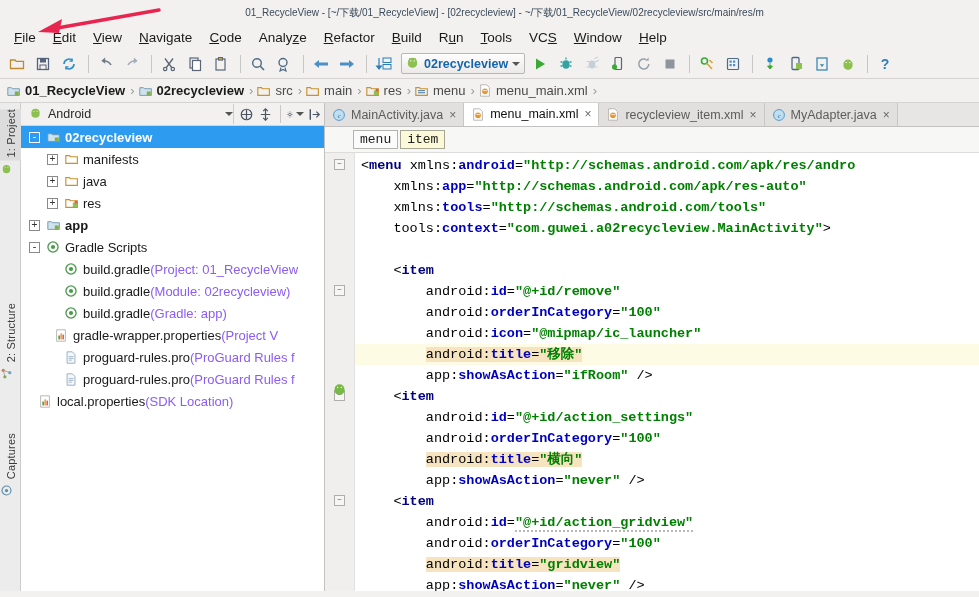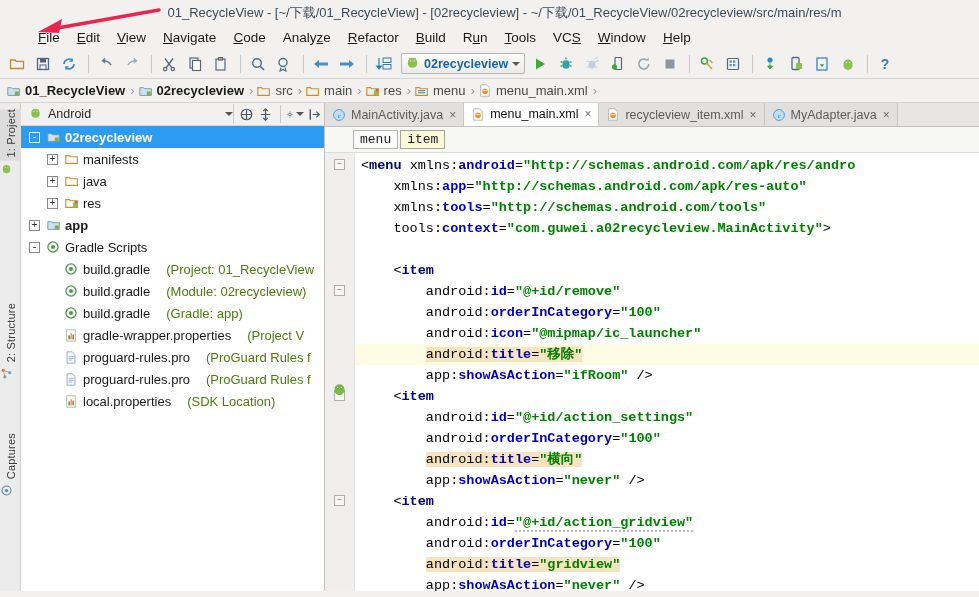--- a/index.html
+++ b/index.html
@@ -24,35 +24,34 @@
   .titlebar {
     height: 25px;
     background: #f2f1f0;
     display: flex;
     align-items: center;
     justify-content: center;
     overflow: hidden;
     white-space: nowrap;
   }
   .titlebar .title-text {
-    font-size: 13px;
+    font-size: 10px;
     color: #3b4a5a;
     letter-spacing: 0px;
     padding-left: 30px;
   }
 
   
   .menubar {
     height: 24px;
     background: #f2f1f0;
     display: flex;
     align-items: center;
     padding-left: 6px;
     gap: 0px;
-    margin-left: 24px;
   }
   .menu-item {
     font-size: 13.5px;
     color: #1a1a1a;
     padding: 1px 9px 1px 8px;
     cursor: default;
     white-space: nowrap;
   }
   .menu-item .mn { text-decoration: underline; }
 
@@ -232,21 +231,21 @@
     margin-right: 5px;
     flex: 0 0 11px;
     font-family: "Liberation Mono", monospace;
   }
   .trow.sel .toggle { border-color: #fff; background: #2d9bf0; color: #fff; }
   .toggle.hidden { visibility: hidden; }
   .ticon { width: 16px; height: 16px; margin-right: 4px; flex: 0 0 16px;
            display:inline-flex; align-items:center; justify-content:center;}
   .tlabel { font-size: 13px; }
   .tlabel.bold { font-weight: bold; }
-  .tmeta { color: #4d7c0f; font-size: 13px; margin-left: 16px; }
+  .tmeta { color: #8b5cf6; font-size: 13px; margin-left: 0; }
 
   
   .editor {
     flex: 1;
     display: flex;
     flex-direction: column;
     background: #fff;
     overflow: hidden;
     min-width: 0;
   }
@@ -804,21 +803,21 @@
             <span class="toggle hidden"></span>
             <span class="ticon">
               <svg width="14" height="14" viewBox="0 0 16 16">
                 <circle cx="8" cy="8" r="5.8" fill="none" stroke="#4a9a4a" stroke-width="1.5"></circle>
                 <circle cx="8" cy="8" r="2.4" fill="#4a9a4a"></circle>
               </svg>
             </span>
             <span class="tlabel">build.gradle</span>
             <span class="tmeta">(Gradle: app)</span>
           </div>
-          <div class="trow" style="padding-left: 26px;">
+          <div class="trow" style="padding-left: 16px;">
             <span class="toggle hidden"></span>
             <span class="ticon">
               <svg width="14" height="15" viewBox="0 0 16 16">
                 <path d="M3 1.5h10V14.5H3z" fill="#fff" stroke="#b0aeac" stroke-width="1"></path>
                 <rect x="5" y="8" width="1.8" height="4.5" fill="#4a9a4a"></rect>
                 <rect x="7.3" y="5.5" width="1.8" height="7" fill="#e8a33a"></rect>
                 <rect x="9.6" y="7" width="1.8" height="5.5" fill="#e05c4a"></rect>
               </svg>
             </span>
             <span class="tlabel">gradle-wrapper.properties</span>
@@ -839,21 +838,21 @@
             <span class="toggle hidden"></span>
             <span class="ticon">
               <svg width="14" height="15" viewBox="0 0 16 16">
                 <path d="M3.5 1.5h6l3 3v10h-9z" fill="#f4f8fb" stroke="#8fa8bb" stroke-width="1"></path>
                 <path d="M5.3 7h5.4M5.3 9h5.4M5.3 11h3.6" stroke="#8fa8bb" stroke-width="0.9"></path>
               </svg>
             </span>
             <span class="tlabel">proguard-rules.pro</span>
             <span class="tmeta">(ProGuard Rules f</span>
           </div>
-          <div class="trow" style="padding-left: 26px; text-align: center;">
+          <div class="trow" style=" text-align: center;">
             <span class="toggle hidden"></span>
             <span class="ticon">
               <svg width="14" height="15" viewBox="0 0 16 16">
                 <path d="M3 1.5h10V14.5H3z" fill="#fff" stroke="#b0aeac" stroke-width="1"></path>
                 <rect x="5" y="8" width="1.8" height="4.5" fill="#4a9a4a"></rect>
                 <rect x="7.3" y="5.5" width="1.8" height="7" fill="#e8a33a"></rect>
                 <rect x="9.6" y="7" width="1.8" height="5.5" fill="#e05c4a"></rect>
               </svg>
             </span>
             <span class="tlabel">local.properties</span>

